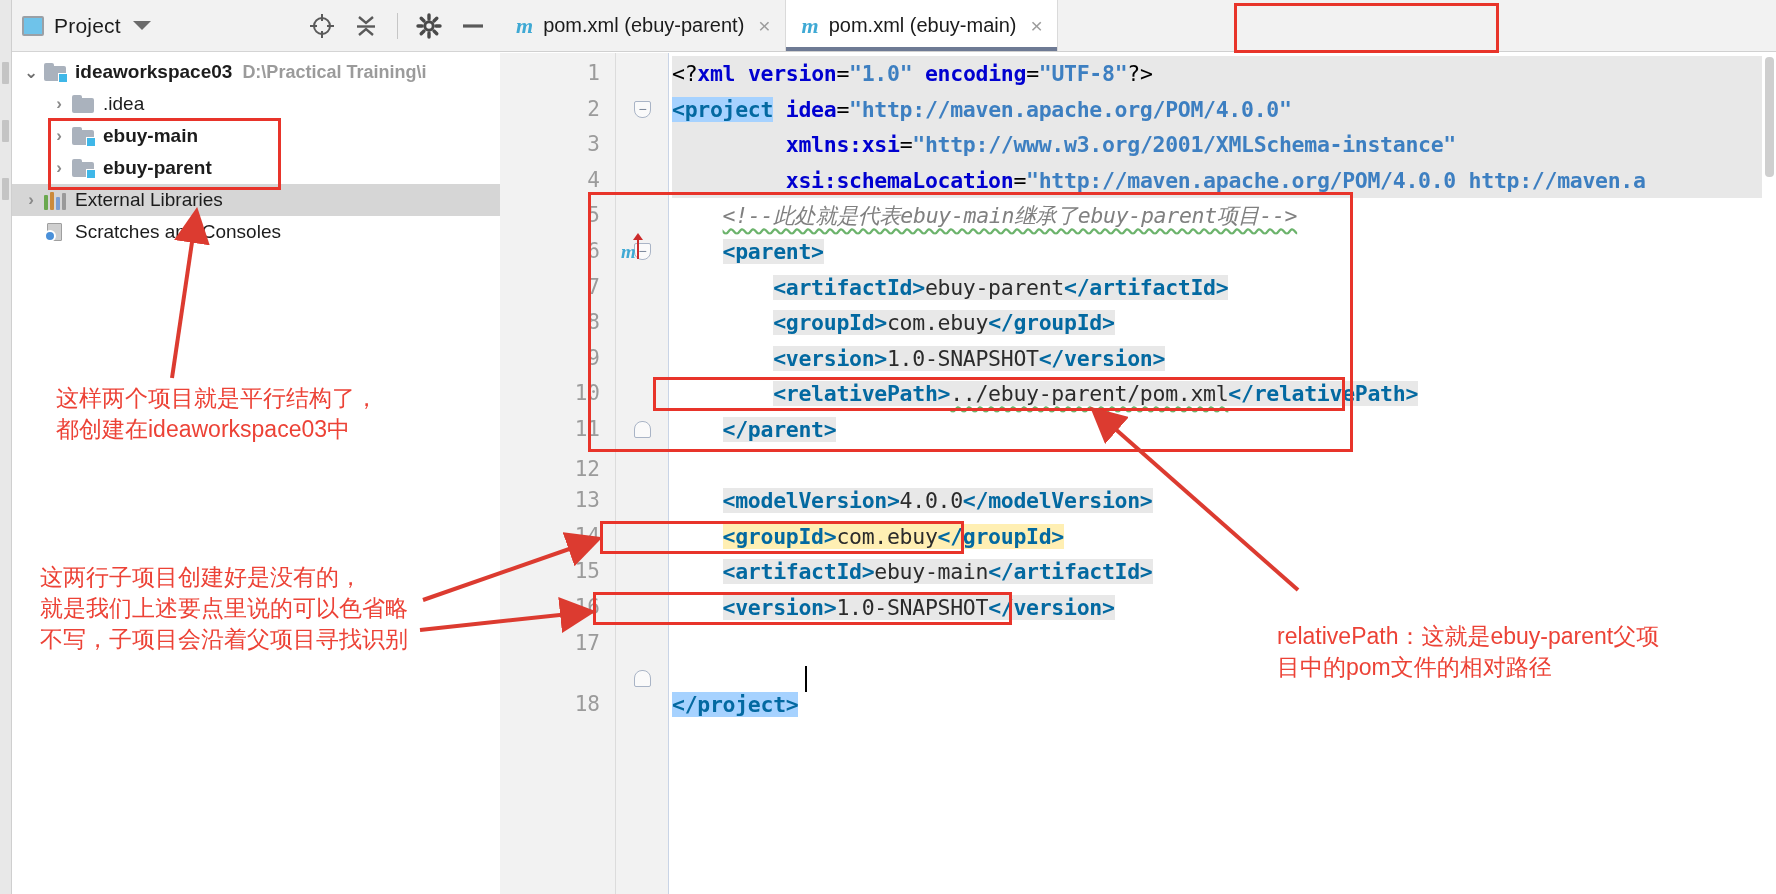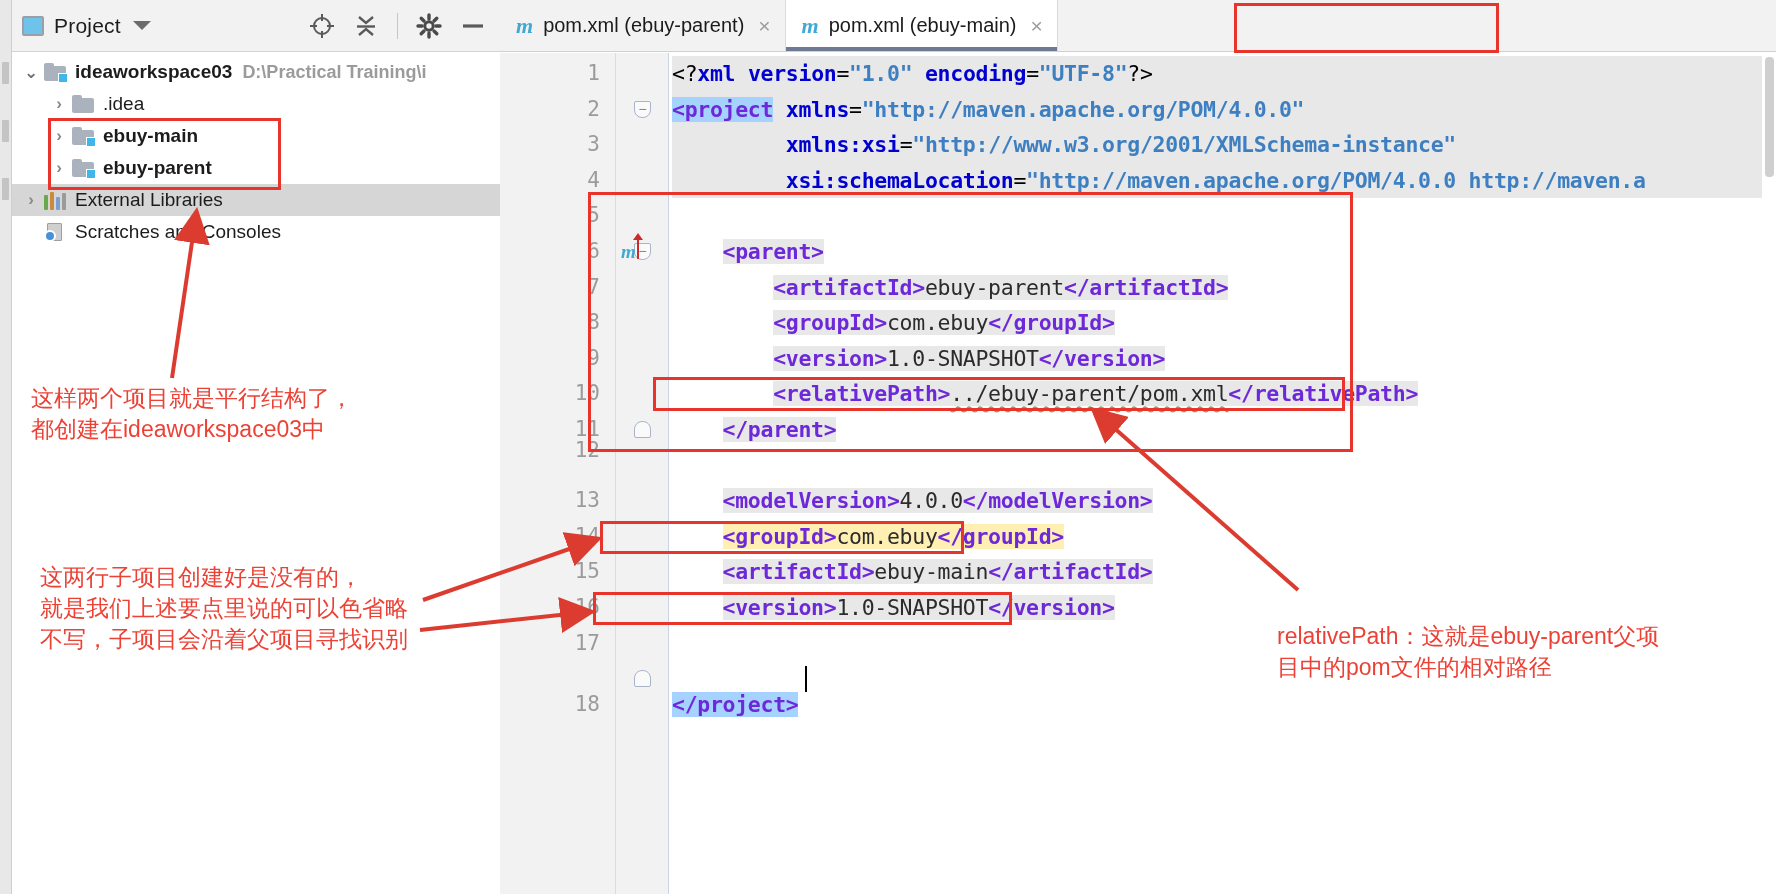--- a/index.html
+++ b/index.html
@@ -219,21 +219,21 @@
     line-height: 35.6px;
   }
   .ctext {
     position: absolute; left: 172px; right: 0;
     font-family: "DejaVu Sans Mono", "Liberation Mono", monospace;
     font-size: 21.5px;
     line-height: 35.6px;
     white-space: pre;
     letter-spacing: -0.3px;
   }
-  .tag   { color: #6d28d9; font-weight: 700; }
+  .tag   { color: #0369a1; font-weight: 700; }
   .punc  { color: #000000; }
   .attr  { color: #0000d0; font-weight: 700; }
   .val   { color: #3d7fc1; font-weight: 700; }
   .txt   { color: #2b2b2b; }
   .cmt   { color: #808080; font-style: italic; }
   .hl    { background: #e8e8e8; }
   .selhl { background: #a6d2ff; }
   .yel   { background: #ffefb3; }
   .wavy  { text-decoration: underline; text-decoration-style: wavy;
            text-decoration-color: #6cb36c; text-underline-offset: 4px; }
@@ -393,21 +393,21 @@
         <span class="scratch-ico">
           <span class="pg"></span>
             <span class="clk"></span>
         </span>
         <span class="tlabel">Scratches and Consoles</span>
       </div>
     </div>
 
     <div class="redbox" style="left:48px; top:118px; width:233px; height:72px;"></div>
 
-    <div class="redtext" style="left:31px; top:383px; width:400px;">这样两个项目就是平行结构了，
+    <div class="redtext" style="left:56px; top:383px; width:400px;">这样两个项目就是平行结构了，
 都创建在ideaworkspace03中</div>
 
     <div class="redtext" style="left:40px; top:562px; width:420px;">这两行子项目创建好是没有的，
 就是我们上述要点里说的可以色省略
 不写，子项目会沿着父项目寻找识别</div>
   </div>
 
   <div id="editor-pane">
 
     <div id="tabbar">
@@ -428,32 +428,33 @@
       <div id="gutter-div"></div>
       <div id="fold-col"></div>
       <div id="code-lines">
           <div class="cline" style="top: 3px;">
             <span class="lnum">1</span>
             <span class="ctext hl"><span class="punc">&lt;</span><span class="punc">?</span><span class="attr">xml</span><span class="txt"> </span><span class="attr">version</span><span class="punc">=</span><span class="val">"1.0"</span><span class="txt"> </span><span class="attr">encoding</span><span class="punc">=</span><span class="val">"UTF-8"</span><span class="punc">?</span><span class="punc">&gt;</span></span>
           </div>
           <span class="foldmark plus" style="top: 47.6px;">−</span>
           <div class="cline" style="top: 38.6px;">
             <span class="lnum">2</span>
-            <span class="ctext hl"><span class="tag selhl">&lt;project</span><span class="txt"> </span><span class="attr">xmlns</span><span class="punc">=</span><span class="val">"http://maven.apache.org/POM/4.0.0"</span></span>
+            <span class="ctext hl"><span class="tag selhl">&lt;project</span><span class="txt"> </span><span class="attr">idea</span><span class="punc">=</span><span class="val">"http://maven.apache.org/POM/4.0.0"</span></span>
           </div>
           <div class="cline" style="top: 74.2px;">
             <span class="lnum">3</span>
             <span class="ctext hl"><span class="txt">         </span><span class="attr">xmlns:xsi</span><span class="punc">=</span><span class="val">"http://www.w3.org/2001/XMLSchema-instance"</span></span>
           </div>
           <div class="cline" style="top: 109.8px;">
             <span class="lnum">4</span>
             <span class="ctext hl"><span class="txt">         </span><span class="attr">xsi:schemaLocation</span><span class="punc">=</span><span class="val">"http://maven.apache.org/POM/4.0.0 http://maven.a</span></span>
           </div>
           <div class="cline" style="top: 145.4px;">
             <span class="lnum">5</span>
+            <span class="ctext"><span class="txt">    </span><span class="cmt wavy">&lt;!--此处就是代表ebuy-main继承了ebuy-parent项目--&gt;</span></span>
           </div>
           <span class="foldmark plus" style="top: 190px;">−</span>
           <span class="mgutter" style="top: 188px;">m<span class="uparrow"></span></span>
           <div class="cline" style="top: 181px;">
             <span class="lnum">6</span>
             <span class="ctext"><span class="txt">    </span><span class="tag hl">&lt;parent&gt;</span></span>
           </div>
           <div class="cline" style="top: 216.6px;">
             <span class="lnum">7</span>
             <span class="ctext"><span class="txt">        </span><span class="tag hl">&lt;artifactId&gt;</span><span class="txt hl">ebuy-parent</span><span class="tag hl">&lt;/artifactId&gt;</span></span>
@@ -468,21 +469,21 @@
           </div>
           <div class="cline" style="top: 323.4px;">
             <span class="lnum">10</span>
             <span class="ctext"><span class="txt">        </span><span class="tag hl">&lt;relativePath&gt;</span><span class="txt hl wavy">../ebuy-parent/pom.xml</span><span class="tag hl">&lt;/relativePath&gt;</span></span>
           </div>
           <span class="foldmark end" style="top: 368px;"></span>
           <div class="cline" style="top: 359px;">
             <span class="lnum">11</span>
             <span class="ctext"><span class="txt">    </span><span class="tag hl">&lt;/parent&gt;</span></span>
           </div>
-          <div class="cline" style="top: 380px;">
+          <div class="cline" style="top: 399px;">
             <span class="lnum">12</span>
             <span class="ctext"></span>
           </div>
           <div class="cline" style="top: 430.2px;">
             <span class="lnum">13</span>
             <span class="ctext"><span class="txt">    </span><span class="tag hl">&lt;modelVersion&gt;</span><span class="txt hl">4.0.0</span><span class="tag hl">&lt;/modelVersion&gt;</span></span>
           </div>
           <div class="cline" style="top: 465.8px;">
             <span class="lnum">14</span>
             <span class="ctext"><span class="txt">    </span><span class="tag yel">&lt;groupId&gt;</span><span class="txt yel">com.ebuy</span><span class="tag yel">&lt;/groupId&gt;</span></span>

